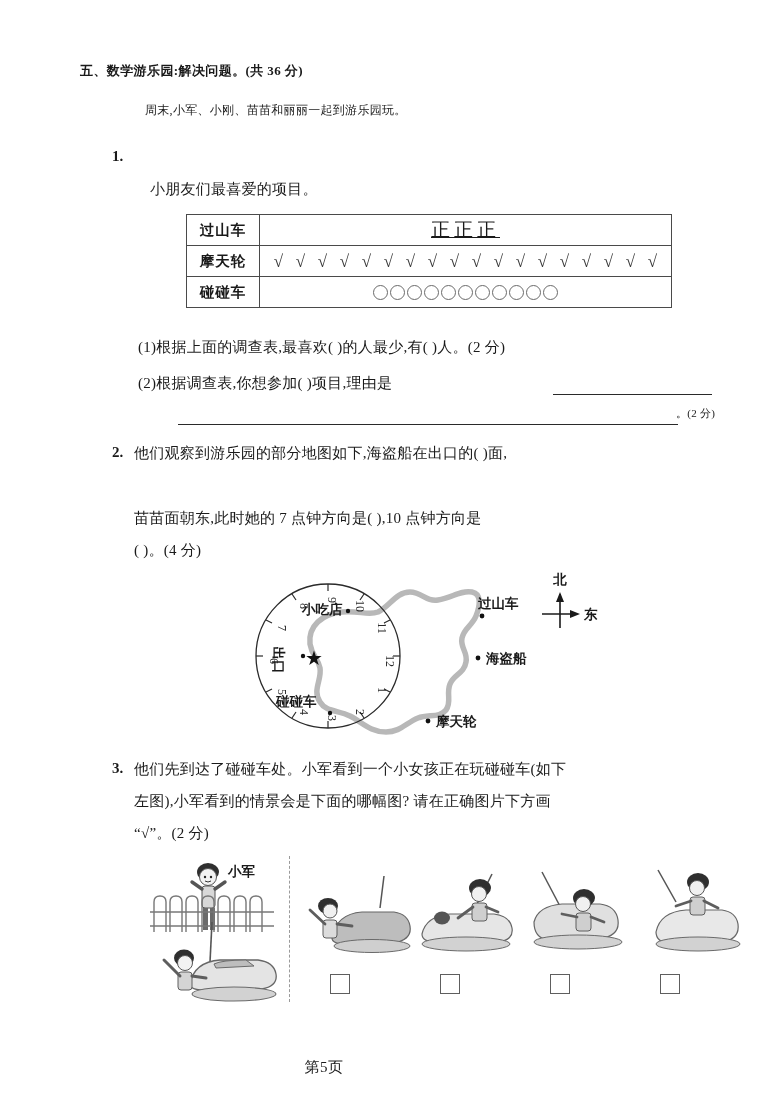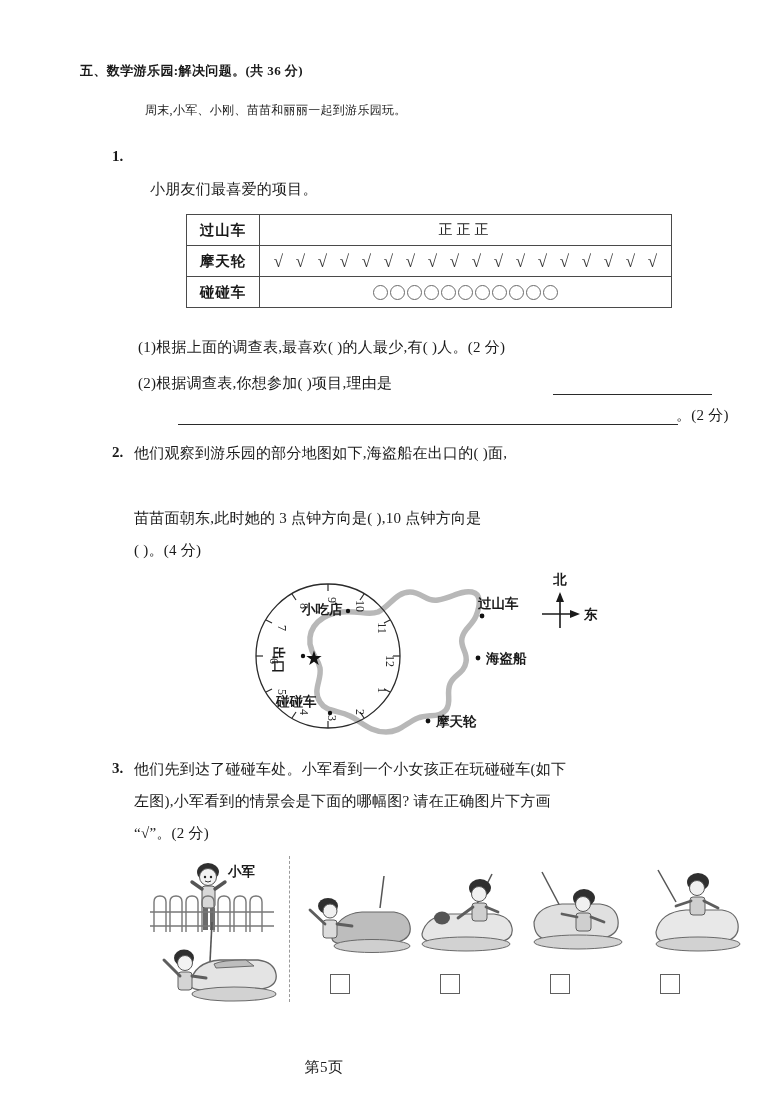--- a/index.html
+++ b/index.html
@@ -78,21 +78,22 @@
     font-size: 14.5px;
     font-weight: bold;
     letter-spacing: 1px;
   }
   .tally-marks {
     text-align: center;
     font-size: 15px;
   }
   .tally-zheng {
     letter-spacing: 4px;
-    font-size: 14px;
+    font-size: 19px;
+    text-decoration: underline;
   }
   .checks-row {
     display: flex;
     justify-content: flex-start;
     align-items: center;
     padding-left: 8px;
     gap: 1px;
   }
   .check-mark {
     display: inline-block;
@@ -232,25 +233,25 @@
             </div>
         </td>
       </tr>
     </tbody>
   </table>
 
   <div class="q-line" style="left:138px; top:338px;">(1)根据上面的调查表,最喜欢(            )的人最少,有(        )人。(2 分)</div>
   <div class="q-line" style="left:138px; top:374px;">(2)根据调查表,你想参加(          )项目,理由是</div>
   <div class="rule" style="left:553px; top:394px; width:159px;"></div>
   <div class="rule" style="left:178px; top:424px; width:500px;"></div>
-  <div class="q-line" style="left:676px; top:406px; font-size:15px;">。(2 分)</div>
+  <div class="q-line" style="left:676px; top:406px; font-size:11px;">。(2 分)</div>
 
   <div class="q-num" style="left:112px; top:444px;">2.</div>
   <div class="q-line" style="left:134px; top:444px;">他们观察到游乐园的部分地图如下,海盗船在出口的(            )面,</div>
-  <div class="q-line" style="left:134px; top:509px;">苗苗面朝东,此时她的 3 点钟方向是(            ),10 点钟方向是</div>
+  <div class="q-line" style="left:134px; top:509px;">苗苗面朝东,此时她的 7 点钟方向是(            ),10 点钟方向是</div>
   <div class="q-line" style="left:134px; top:541px;">(            )。(4 分)</div>
 
   <div class="map-figure">
     <svg class="map-svg" width="350" height="186" viewBox="0 0 350 186">
 
       <path d="M 60 78 C 58 60, 72 48, 92 46 C 108 44, 118 50, 128 46
                C 140 40, 146 26, 160 26 C 172 26, 176 36, 188 34
                C 202 32, 210 24, 222 26 C 232 28, 230 40, 226 50
                C 222 60, 214 62, 212 72 C 210 82, 218 86, 216 96
                C 214 108, 204 108, 200 118 C 196 128, 202 136, 196 144

